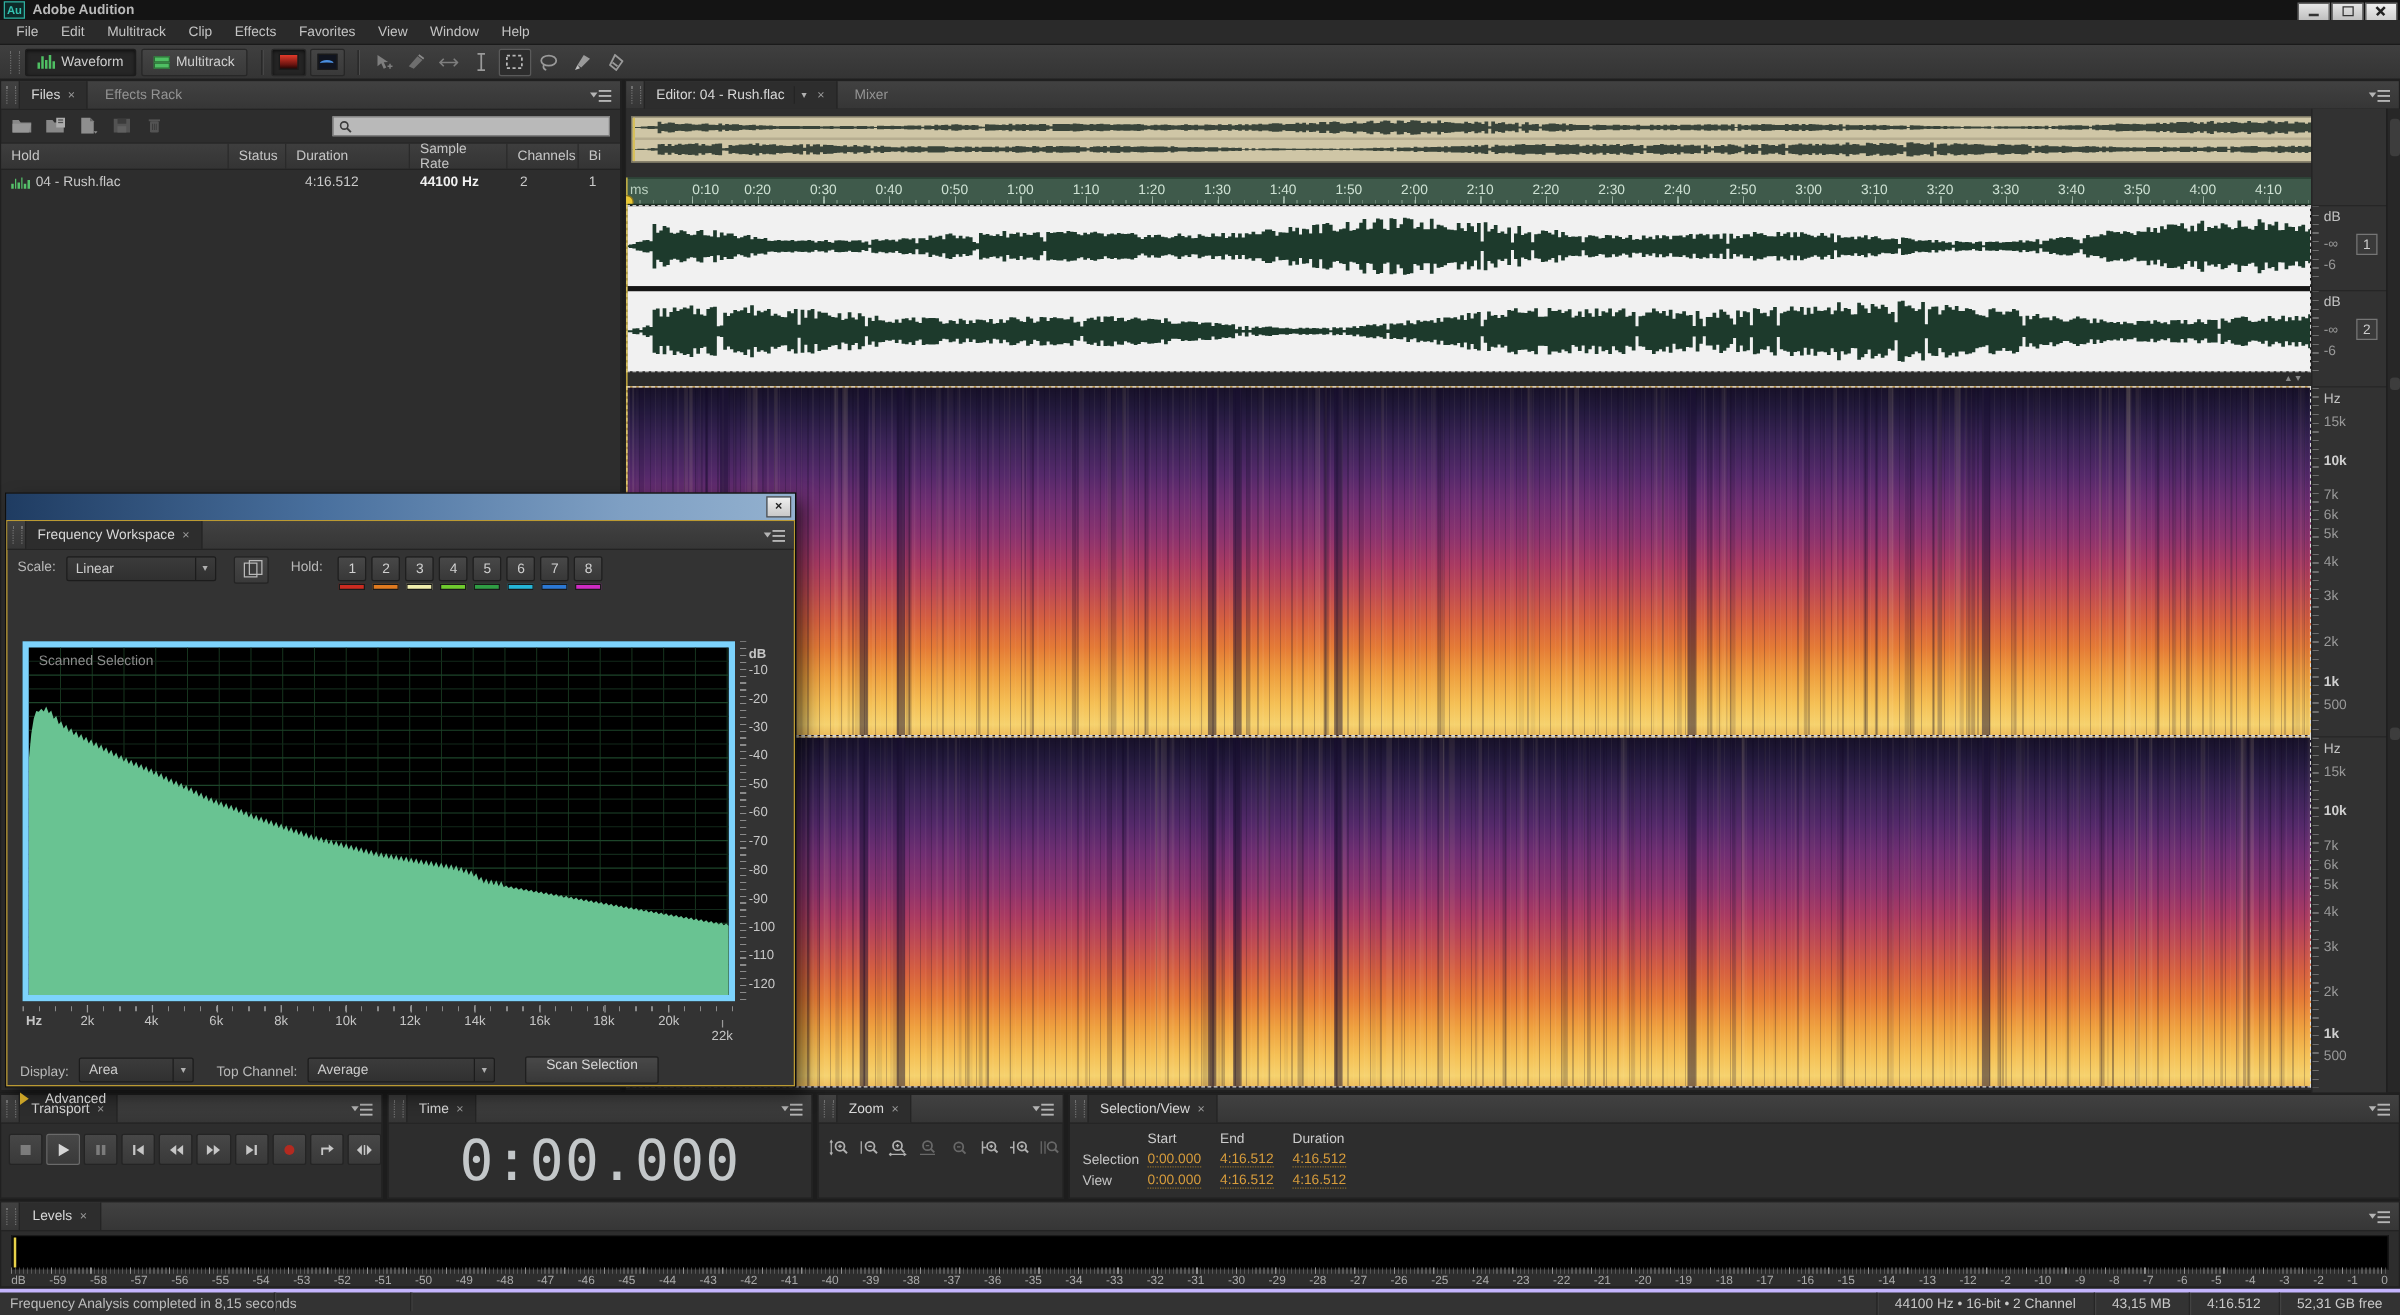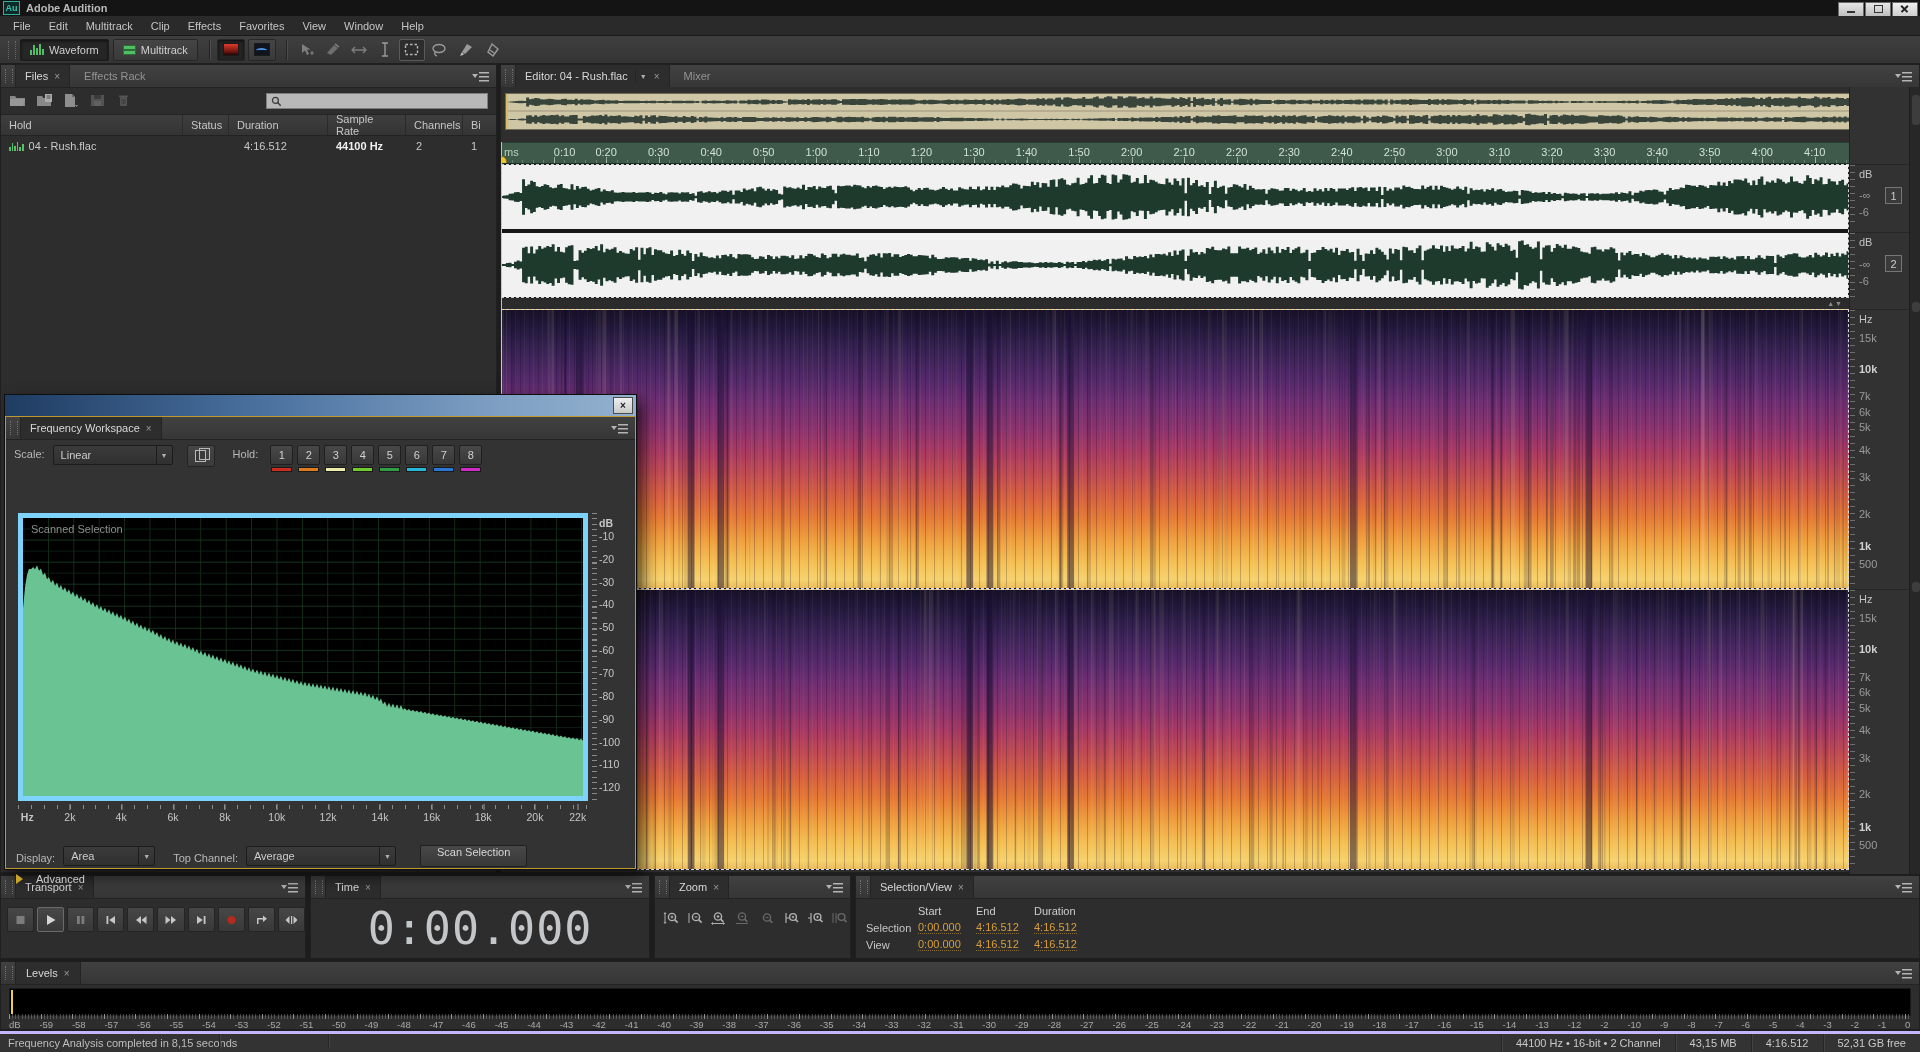--- a/index.html
+++ b/index.html
@@ -1069,21 +1069,21 @@
             <span class="fa-xt" style="left: 9.1%;">2k</span>
             <span class="fa-xt" style="left: 18.1%;">4k</span>
             <span class="fa-xt" style="left: 27.2%;">6k</span>
             <span class="fa-xt" style="left: 36.3%;">8k</span>
             <span class="fa-xt" style="left: 45.4%;">10k</span>
             <span class="fa-xt" style="left: 54.4%;">12k</span>
             <span class="fa-xt" style="left: 63.5%;">14k</span>
             <span class="fa-xt" style="left: 72.6%;">16k</span>
             <span class="fa-xt" style="left: 81.6%;">18k</span>
             <span class="fa-xt" style="left: 90.7%;">20k</span>
-            <span class="fa-xt" style="left: 98.2%;">22k</span>
+            <span class="fa-xt" style="left: 98.2%; margin-top: 12px;">22k</span>
           </div>
       </div>
 
       <div id="fw-display-row">
         <span class="lab">Display:</span>
         <div class="dd" id="display-dd">
           <span class="v">Area</span>
           <span class="ar">▼</span>
         </div>
         <span class="lab" style="margin-left:10px">Top Channel:</span>

